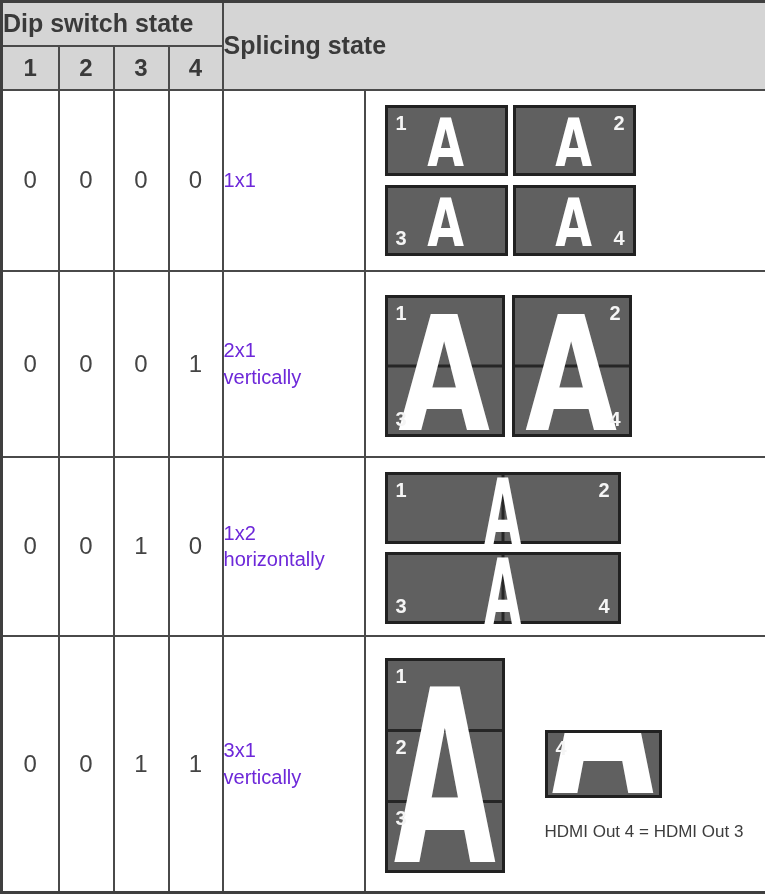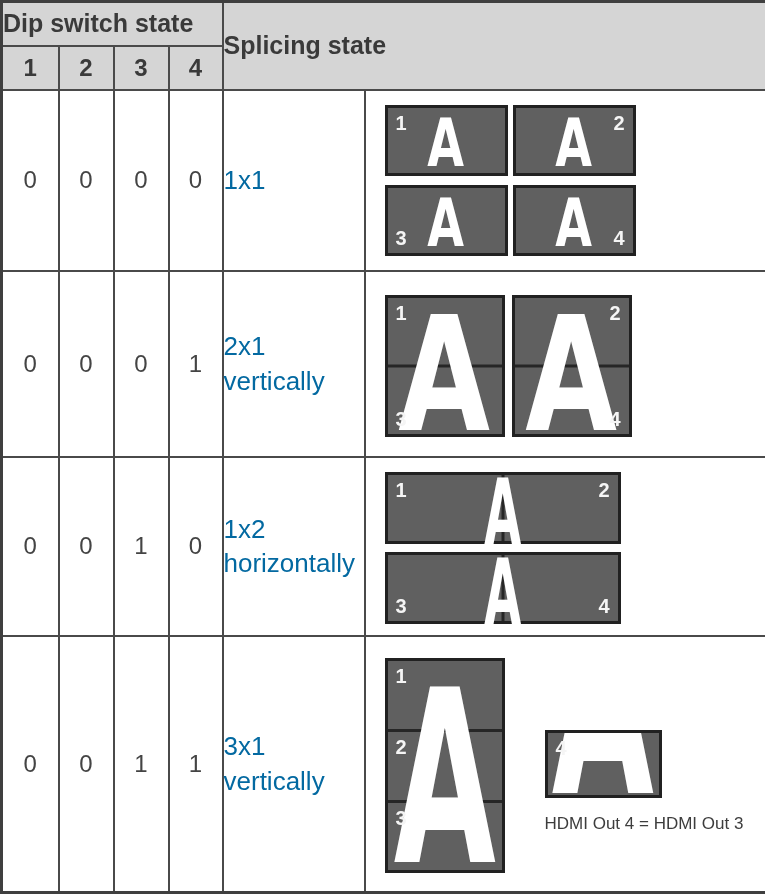--- a/index.html
+++ b/index.html
@@ -35,22 +35,22 @@
     padding-left:0;
   }
   td.sw {
     text-align:center;
     vertical-align:middle;
     font-size:24px;
     color:#444444;
   }
   td.mode {
     vertical-align:middle;
-    font-size:26px;
-    color:#0369a1;
+    font-size:20px;
+    color:#6d28d9;
     padding-left:16px;
     line-height:1.32;
   }
   td.gfx { vertical-align:top; background:#ffffff; }
 
   tr.r1 { height:181px; }
   tr.r2 { height:186px; }
   tr.r3 { height:179px; }
   tr.r4 { height:257px; }
 
@@ -129,21 +129,21 @@
     box-sizing:border-box;
     overflow:hidden;
   }
   .clip {
     position:absolute;
     left:-2px; top:-141px;
     width:115px; height:209px;
     display:flex; align-items:center; justify-content:center;
   }
   .hdmi-note {
-    margin-top:16px;
+    margin-top:24px;
     font-size:17px;
     color:#3d3d3d;
     white-space:nowrap;
   }
 </style>
 </head>
 <body>
 
 <table class="dip">
   <colgroup>

